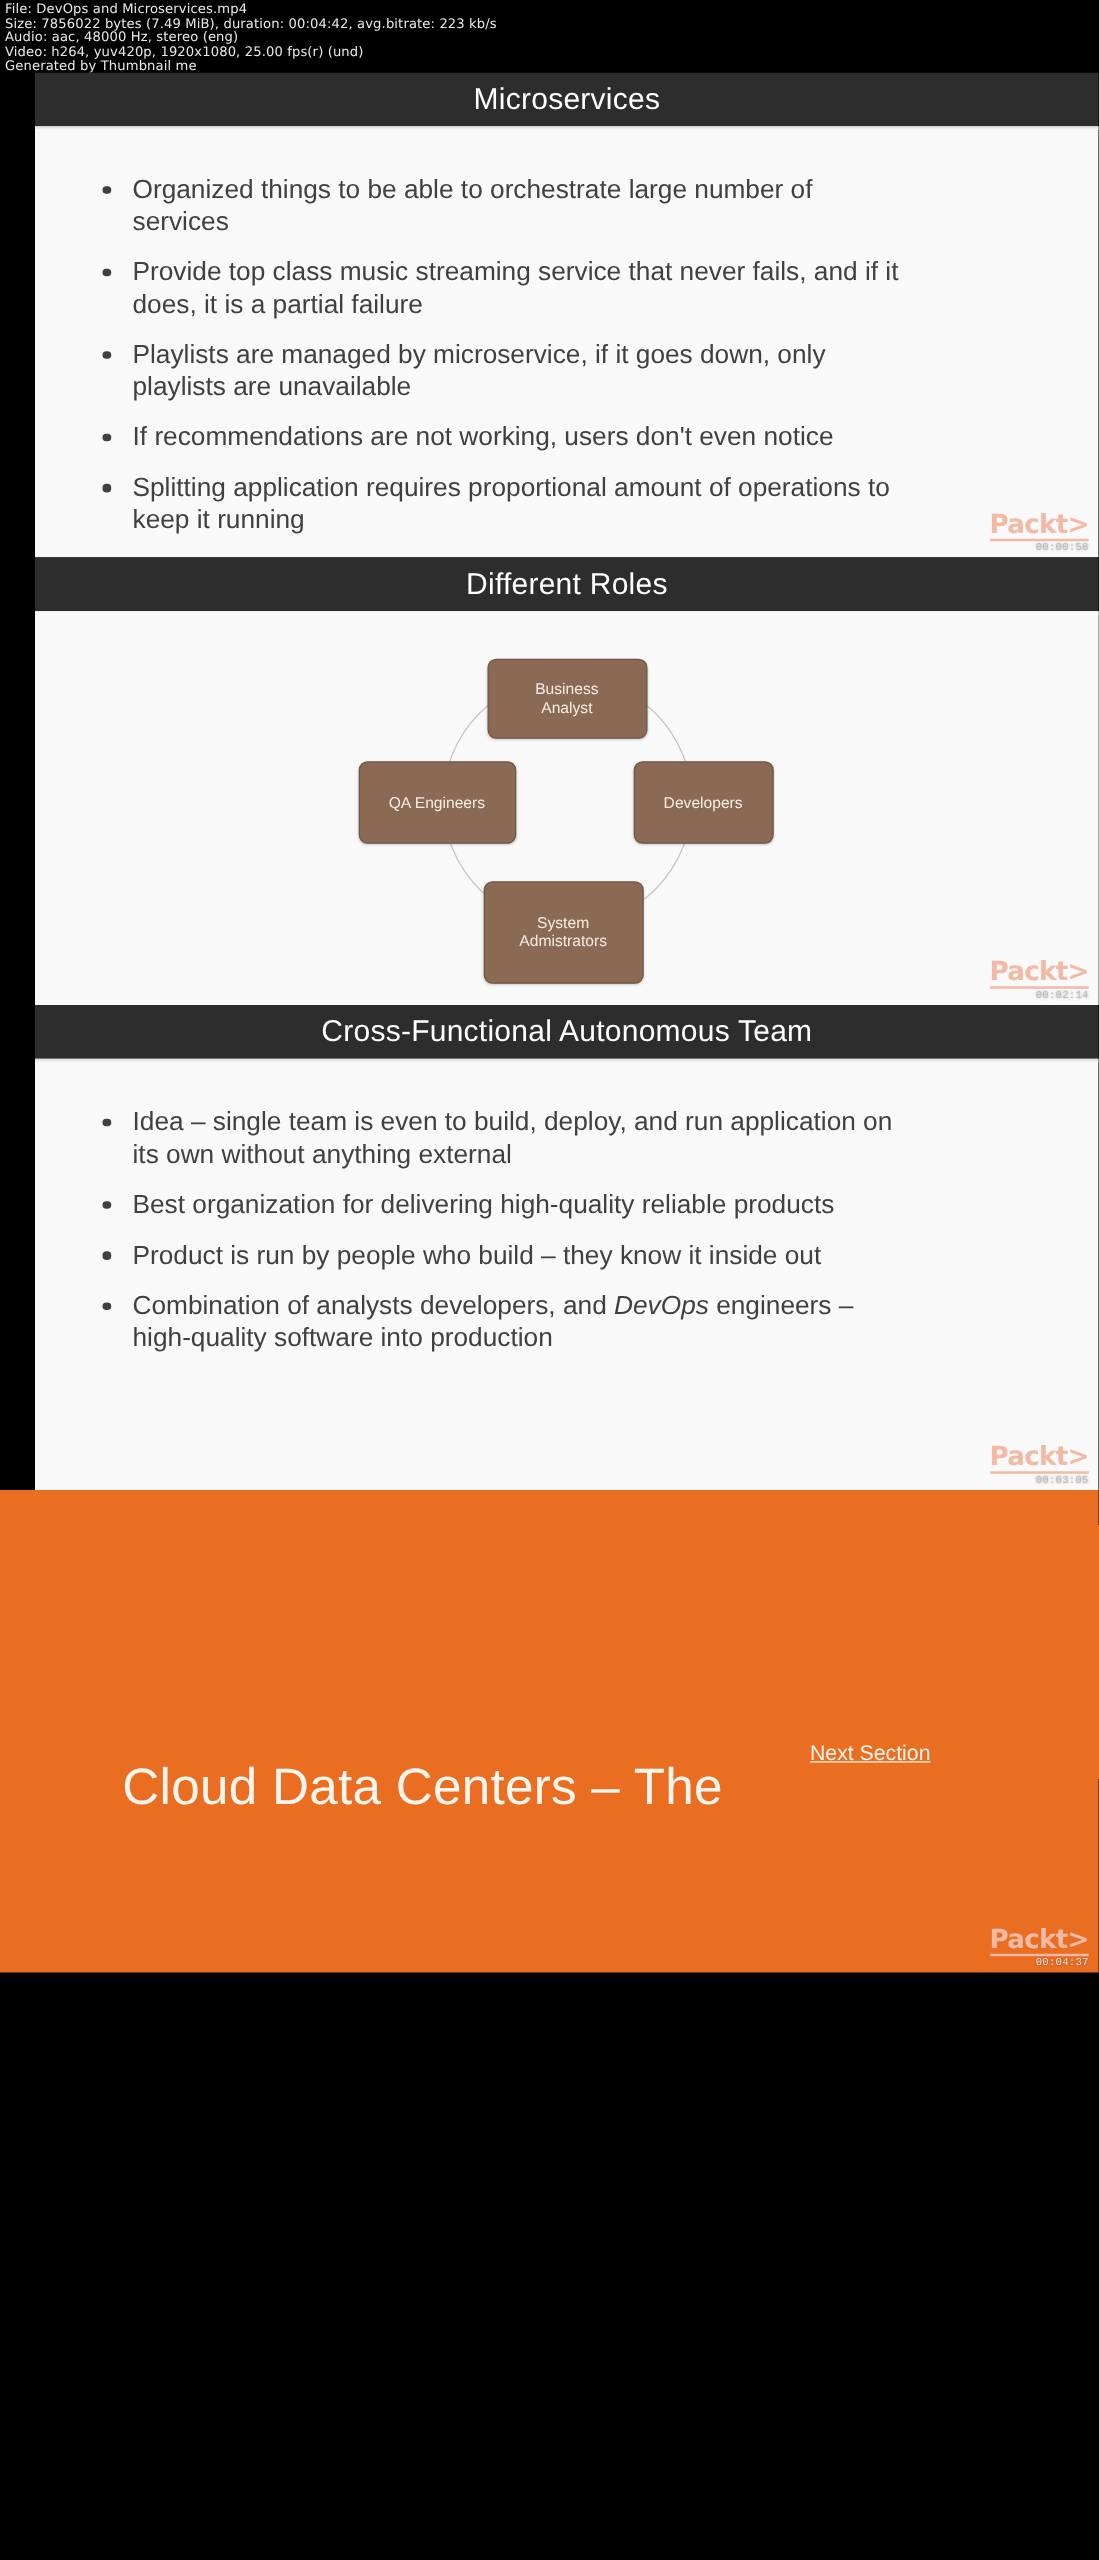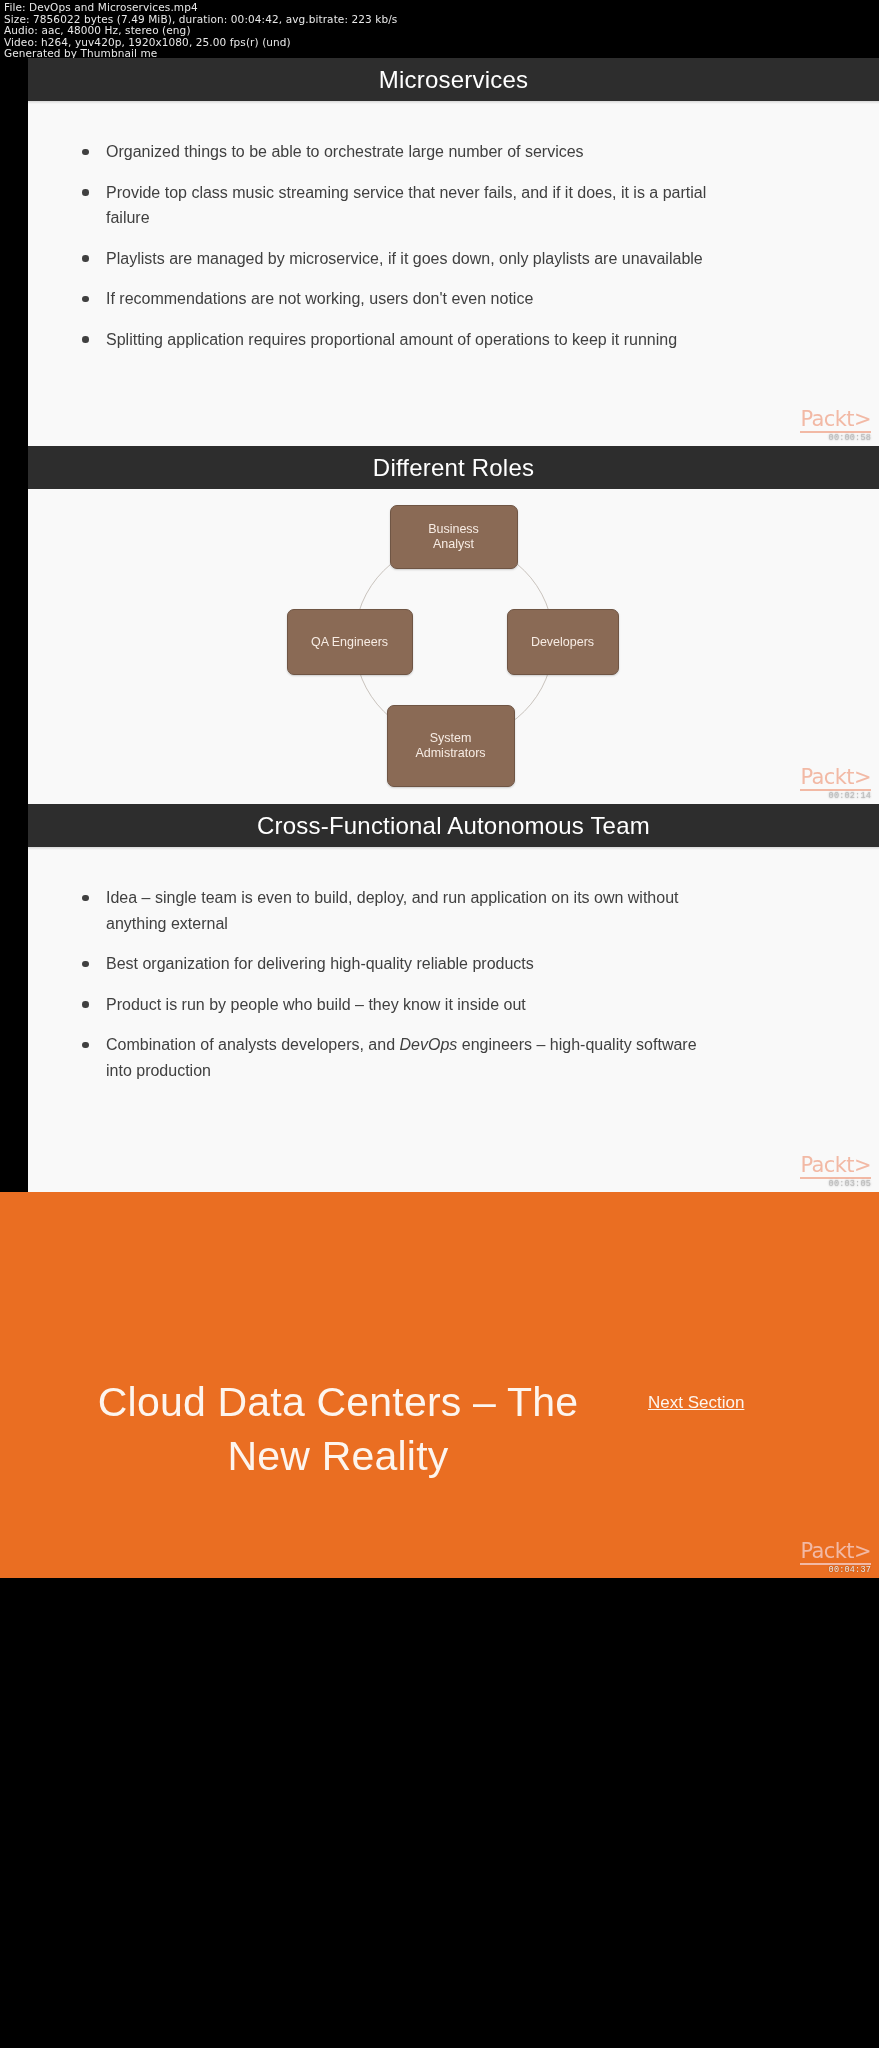--- a/index.html
+++ b/index.html
@@ -48,42 +48,42 @@
     background:linear-gradient(#d8d8d8,#f9f9f9);
   }
 
   
   ul.bullets { list-style:none; padding:38px 40px 0 42px; }
   ul.bullets li {
     position:relative;
     padding-left:36px;
     margin-bottom:15px;
     color:#404040;
-    font-size:16px;
+    font-size:21px;
     line-height:25.5px;
     max-width:650px;
   }
   ul.bullets li:before {
     content:"";
     position:absolute; left:12px; top:9.5px;
     width:6.5px; height:6.5px; border-radius:50%;
     background:#404040;
   }
   ul.bullets li i { font-style:italic; }
 
   
   .packt {
     position:absolute; right:8px; bottom:4px;
     text-align:right;
     line-height:1;
   }
   .packt .word {
     color:#f2b9a5;
     font-size:21px;
-    font-weight:400;
+    font-weight:700;
     letter-spacing:-0.6px;
     font-family:"DejaVu Sans", sans-serif;
     border-bottom:2px solid #f2b9a5;
     padding-bottom:1px;
     display:inline-block;
   }
   .packt .stamp {
     display:block;
     color:#e9e9e9;
     font-family:Liberation Mono, monospace;
@@ -119,21 +119,21 @@
     border:1px solid #6f5544;
     border-radius:7px;
     color:#f7ece4;
     font-family:"Liberation Sans", sans-serif;
     font-size:12.5px;
     line-height:15px;
     text-align:center;
     display:flex; align-items:center; justify-content:center;
     box-shadow:0 1px 2px rgba(0,0,0,.18);
   }
-  .role-top    { left:151px;  top:2px;  width:128px; height:64px; }
+  .role-top    { left:151px;  top:24px;  width:128px; height:64px; }
   .role-right  { left:268px;  top:106px; width:112px; height:66px; }
   .role-left   { left:48px;   top:106px; width:126px; height:66px; }
   .role-bottom { left:148px;  top:202px; width:128px; height:82px;justify-content:center; }
 
   
   .section-slide {
     background:#ea6e22;
     height:386px;
     position:relative;
     display:flex; flex-direction:row;
@@ -234,20 +234,19 @@
     <div class="packt on-light">
       <span class="word">Packt&gt;</span>
       <span class="stamp">00:03:05</span>
     </div>
   </div>
 </div>
 
 <div class="slide section-slide">
   <div class="section-title">
     <span>Cloud Data Centers – The</span><br>
-    <span>New Reality</span>
   </div>
   <div class="section-sub">Next Section</div>
   <div class="packt">
     <span class="word">Packt&gt;</span>
     <span class="stamp">00:04:37</span>
   </div>
 </div>
 
 </body></html>

